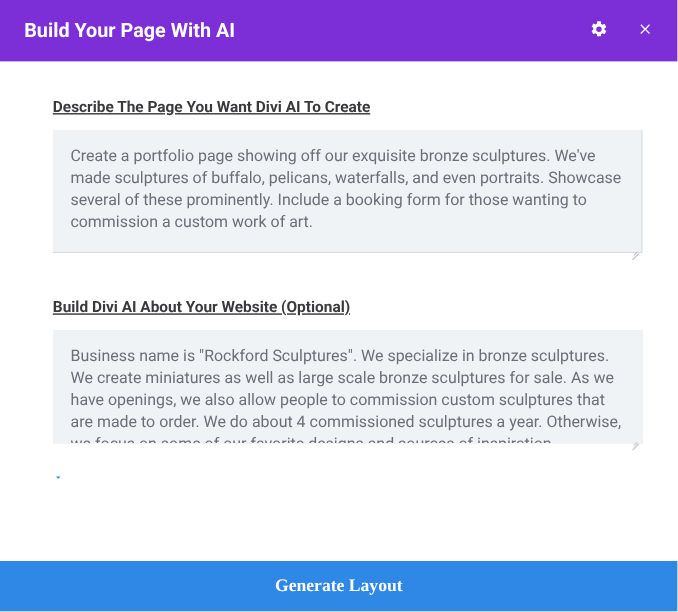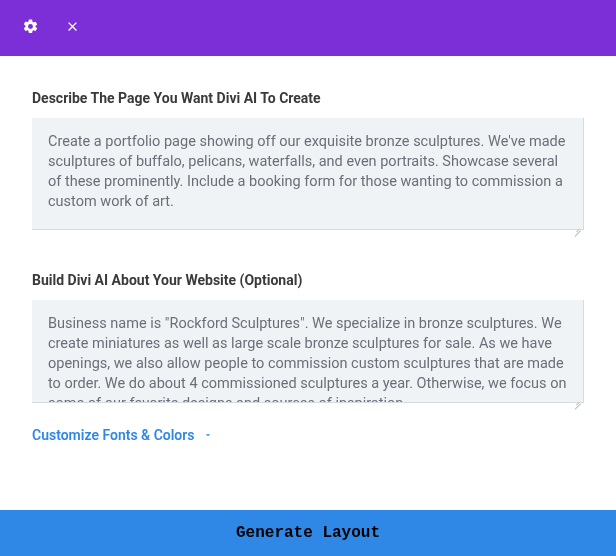--- a/index.html
+++ b/index.html
@@ -27,22 +27,23 @@
   .header-icons {
     display: flex;
     align-items: center;
     gap: 26px;
   }
   .header-icons svg {
     fill: #fff;
     cursor: pointer;
   }
   .content {
-    padding: 34px 32px 10px 32px;
+    padding: 34px 32px 10px 48px;
     background: #fff;
+    text-decoration: underline;
   }
   .field-label {
     font-size: 14px;
     font-weight: 700;
     color: #3a3a3d;
     margin-bottom: 12px;
   }
   .textarea-wrap {
     position: relative;
     margin-bottom: 38px;
@@ -101,34 +102,35 @@
     cursor: pointer;
     margin-top: 14px;
   }
   .customize-link svg { fill: #2f87e6; }
   .generate-btn {
     position: absolute;
     left: 0;
     bottom: 0;
     width: 100%;
     background: #2f87e6;
-    color: #000000;
+    color: #ffffff;
     border: none;
-    font-family: Liberation Mono, monospace;
+    font-family: Liberation Serif, serif;
     font-size: 16px;
     font-weight: 600;
     padding: 14px 0;
     cursor: pointer;
     height: 46px;
   }
 </style>
 </head>
 <body>
 
 <div class="header">
+  <h1>Build Your Page With AI</h1>
   <div class="header-icons">
     <span>
       <svg width="17" height="17" viewBox="0 0 24 24">
           <path d="M19.14,12.94a7.07,7.07,0,0,0,.05-.94,7.07,7.07,0,0,0-.05-.94l2.03-1.58a.5.5,0,0,0,.12-.64l-1.92-3.32a.5.5,0,0,0-.61-.22l-2.39,1a7,7,0,0,0-1.62-.94l-.36-2.54A.5.5,0,0,0,13.9,2H10.1a.5.5,0,0,0-.49.42L9.25,4.96a7,7,0,0,0-1.62.94l-2.39-1a.5.5,0,0,0-.61.22L2.71,8.44a.5.5,0,0,0,.12.64L4.86,10.66a7.07,7.07,0,0,0-.05.94,7.07,7.07,0,0,0,.05.94L2.83,14.12a.5.5,0,0,0-.12.64l1.92,3.32a.5.5,0,0,0,.61.22l2.39-1a7,7,0,0,0,1.62.94l.36,2.54a.5.5,0,0,0,.49.42h3.8a.5.5,0,0,0,.49-.42l.36-2.54a7,7,0,0,0,1.62-.94l2.39,1a.5.5,0,0,0,.61-.22l1.92-3.32a.5.5,0,0,0-.12-.64ZM12,15.5A3.5,3.5,0,1,1,15.5,12,3.5,3.5,0,0,1,12,15.5Z"></path>
         </svg>
     </span>
     <span>
       <svg width="15" height="15" viewBox="0 0 24 24">
           <path d="M19,6.41 17.59,5 12,10.59 6.41,5 5,6.41 10.59,12 5,17.59 6.41,19 12,13.41 17.59,19 19,17.59 13.41,12z"></path>
         </svg>
@@ -144,21 +146,20 @@
     <div class="resize-handle"></div>
   </div>
 
   <div class="field-label">Build Divi AI About Your Website (Optional)</div>
   <div class="textarea-wrap" style="margin-bottom:20px">
     <textarea class="ta2" style="">Business name is "Rockford Sculptures". We specialize in bronze sculptures. We create miniatures as well as large scale bronze sculptures for sale. As we have openings, we also allow people to commission custom sculptures that are made to order. We do about 4 commissioned sculptures a year. Otherwise, we focus on some of our favorite designs and sources of inspiration.</textarea>
     <div class="resize-handle"></div>
   </div>
 
   <div class="customize-link">
-    <span>Customize Fonts &amp; Colors</span>
     <span>
       <svg width="10" height="10" viewBox="0 0 24 24">
           <path d="M7 10l5 5 5-5z"></path>
         </svg>
     </span>
   </div>
 
 </div>
 
 <button class="generate-btn">Generate Layout</button>

